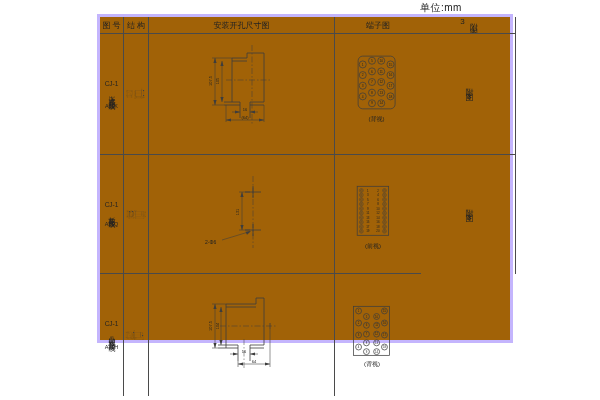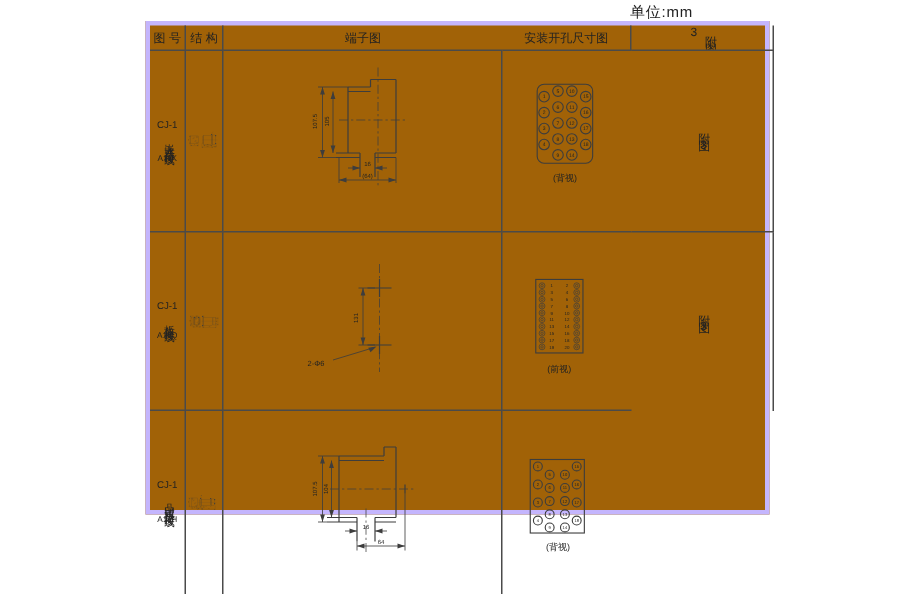--- a/index.html
+++ b/index.html
@@ -38,22 +38,22 @@
 </style>
 </head>
 <body>
 
 <div class="unit">单位:mm</div>
 
 <div class="tbl">
 
   <div class="cell hd">图 号</div>
   <div class="cell hd">结 构</div>
+  <div class="cell hd">安装开孔尺寸图</div>
   <div class="cell hd last">端子图</div>
-  <div class="cell hd">安装开孔尺寸图</div>
 
   <div class="cell">
     <span class="vtext">附图3</span>
   </div>
   <div class="cell struct">
     <span class="model">CJ-1</span>
     <span class="chars">嵌入式后接线</span>
     <span class="code">A11K</span>
   </div>
   <div class="cell">

